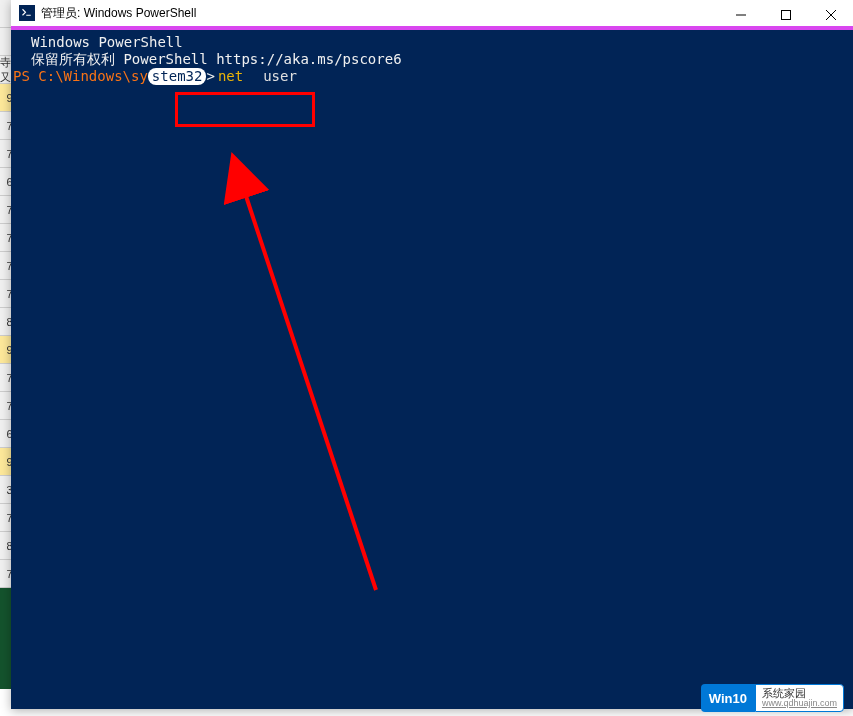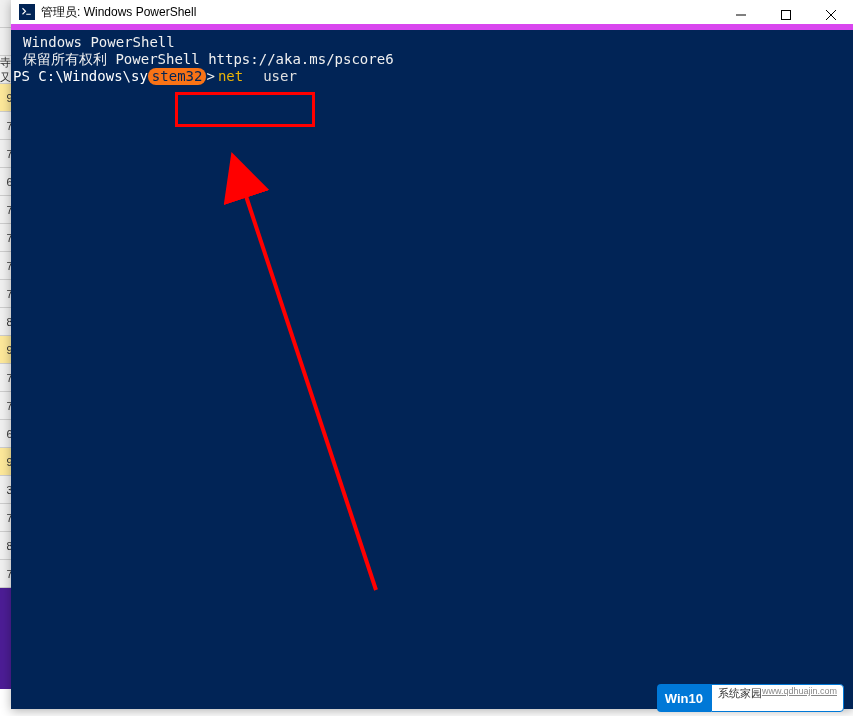--- a/index.html
+++ b/index.html
@@ -14,21 +14,21 @@
       background: #fff;
       position: relative;
       overflow: hidden;
     }
     .spreadsheet-bg {
       position: absolute;
       left: 0;
       top: 0;
       width: 20px;
       height: 689px;
-      background: #4c1d95;
+      background: #14532d;
       z-index: 1;
     }
     .spreadsheet-bg .cell {
       height: 28px;
       border-bottom: 1px solid #ccc;
       border-right: 1px solid #ccc;
       font-size: 11px;
       color: #333;
       display: flex;
       align-items: center;
@@ -46,21 +46,21 @@
       height: 709px;
       background: #012456;
       box-shadow: 0 2px 10px rgba(0,0,0,0.3);
       z-index: 10;
     }
     .titlebar {
       height: 30px;
       background: #ffffff;
       display: flex;
       align-items: center;
-      border-bottom: 6px solid #d946ef;
+      border-bottom: 4px solid #d946ef;
     }
     .titlebar-icon {
       width: 16px;
       height: 16px;
       margin-left: 8px;
       margin-right: 6px;
       background: #012456;
       display: flex;
       align-items: center;
       justify-content: center;
@@ -91,33 +91,33 @@
       padding: 4px 0 0 0;
       font-family: "Consolas", "NSimSun", monospace;
       font-size: 14px;
       line-height: 17px;
       color: #f0f0f0;
       position: relative;
       height: calc(100% - 30px);
     }
     .terminal-line {
       white-space: pre;
-      padding: 0 12px;
+      padding: 0 20px;
     }
     .prompt-line {
       display: flex;
       padding: 0 2px;
     }
     .prompt-part1 {
-      color: #ffffff;
+      color: #f97316;
       text-align: center;
     }
     .prompt-hidden {
       color: #012456;
-      background: #f97316;
+      background: #ffffff;
       border-radius: 8px;
       padding: 0 4px;
     }
     .prompt-gt {
       color: #f0f0f0;
       margin: 0 3px 0 0;
     }
     .command-net {
       color: #eab308;
     }
@@ -170,20 +170,21 @@
     }
     .badge-right {
       background: #fff;
       color: #0078d7;
       font-size: 10px;
       padding: 2px 6px;
       border: 1px solid #0078d7;
       border-radius: 0 4px 4px 0;
       height: 28px;
       display: flex;
+      flex-direction: column;
       justify-content: center;
       line-height: 1.1;
     }
     .badge-right .line1 {
       font-size: 11px;
       color: #333;
     }
     .badge-right .line2 {
       font-size: 9px;
       color: #888;

